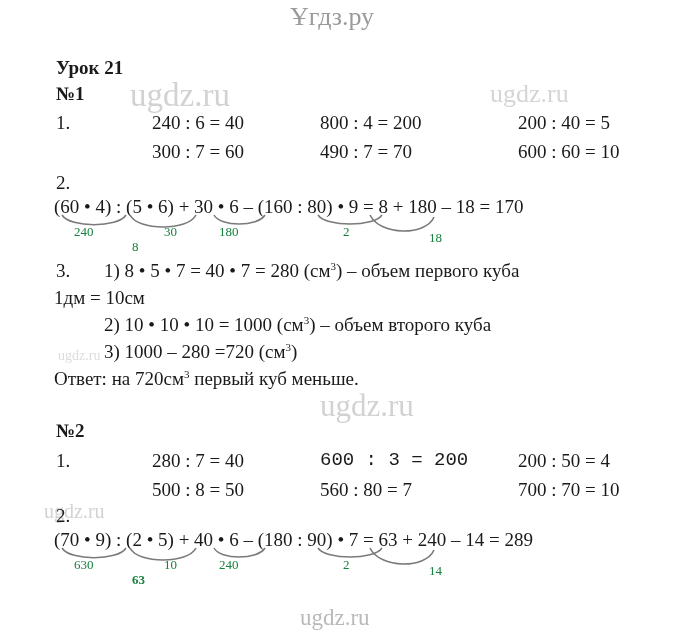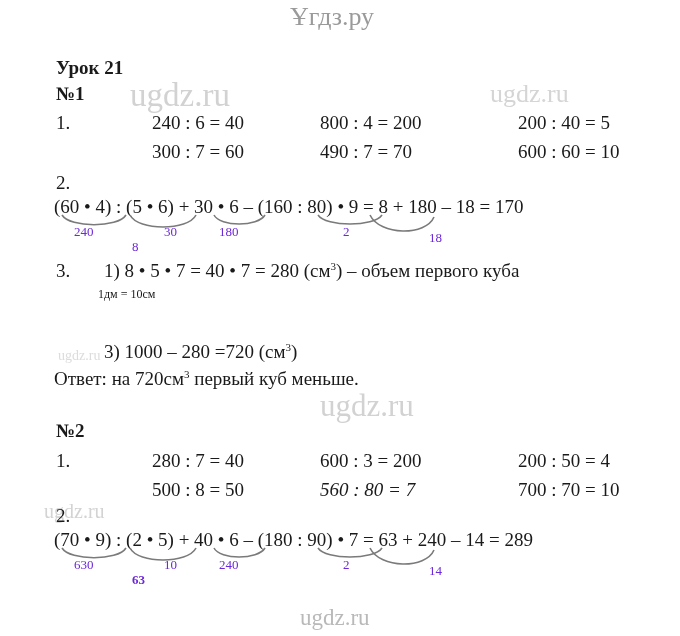--- a/index.html
+++ b/index.html
@@ -74,21 +74,21 @@
     position: absolute;
     font-size: 19px;
   }
   sup {
     font-size: 11px;
     vertical-align: super;
   }
   .sub-label {
     position: absolute;
     font-size: 13px;
-    color: #6d28d9;
+    color: #15803d;
   }
   .arc {
     position: absolute;
     pointer-events: none;
   }
   .arc svg { display: block; }
 </style>
 </head>
 <body>
 
@@ -149,36 +149,39 @@
     <div class="sub-label" style="left:116px; top:240px;">8</div>
     <div class="sub-label" style="left:148px; top:225px;">30</div>
     <div class="sub-label" style="left:203px; top:225px;">180</div>
     <div class="sub-label" style="left:327px; top:225px;">2</div>
     <div class="sub-label" style="left:413px; top:231px;">18</div>
 
     <div class="idx" style="left:40px; top:261px;">3.</div>
     <div class="row" style="left:88px; top:261px;">
       <span>1) 8 • 5 • 7 = 40 • 7 = 280 (см</span><sup>3</sup><span>) – объем первого куба</span>
     </div>
-    <div class="row" style="left:38px; top:288px; font-size:12px;margin-left:44px;">1дм = 10см</div>
+    <div class="row" style="left:38px; top:288px; font-size:19px;">1дм = 10см</div>
+    <div class="row" style="left:88px; top:315px;">
+      <span>2) 10 • 10 • 10 = 1000 (см</span><sup>3</sup><span>) – объем второго куба</span>
+    </div>
     <div class="row" style="left:88px; top:342px;">
       <span>3) 1000 – 280 =720 (см</span><sup>3</sup><span>)</span>
     </div>
     <div class="row" style="left:38px; top:369px;">
       <span>Ответ: на 720см</span><sup>3</sup><span> первый куб меньше.</span>
     </div>
 
     <div class="task-num" style="left:40px; top:421px;">№2</div>
 
     <div class="idx" style="left:40px; top:451px;">1.</div>
     <div class="row col1" style="top:451px;">280 : 7 = 40</div>
-    <div class="row col2" style="top:451px;">600 : 3 = 200</div>
+    <div class="row col2" style="top:451px;font-family:Liberation Mono, monospace;">600 : 3 = 200</div>
     <div class="row col3" style="top:451px;">200 : 50 = 4</div>
     <div class="row col1" style="top:480px;">500 : 8 = 50</div>
-    <div class="row col2" style="top:480px;font-style:italic;">560 : 80 = 7</div>
+    <div class="row col2" style="top:480px;">560 : 80 = 7</div>
     <div class="row col3" style="top:480px;">700 : 70 = 10</div>
 
     <div class="idx" style="left:40px; top:506px;">2.</div>
     <div class="row" style="left:38px; top:530px;">(70 • 9) : (2 • 5) + 40 • 6 – (180 : 90) • 7 = 63 + 240 – 14 = 289</div>
 
     <div class="arc" style="left:44px; top:547px;">
       <svg width="70" height="16" viewBox="0 0 70 16">
           <path d="M2 1 C 10 14, 58 14, 66 1" stroke="#7a7a7a" stroke-width="1.6" fill="none"></path>
         </svg>
     </div>

